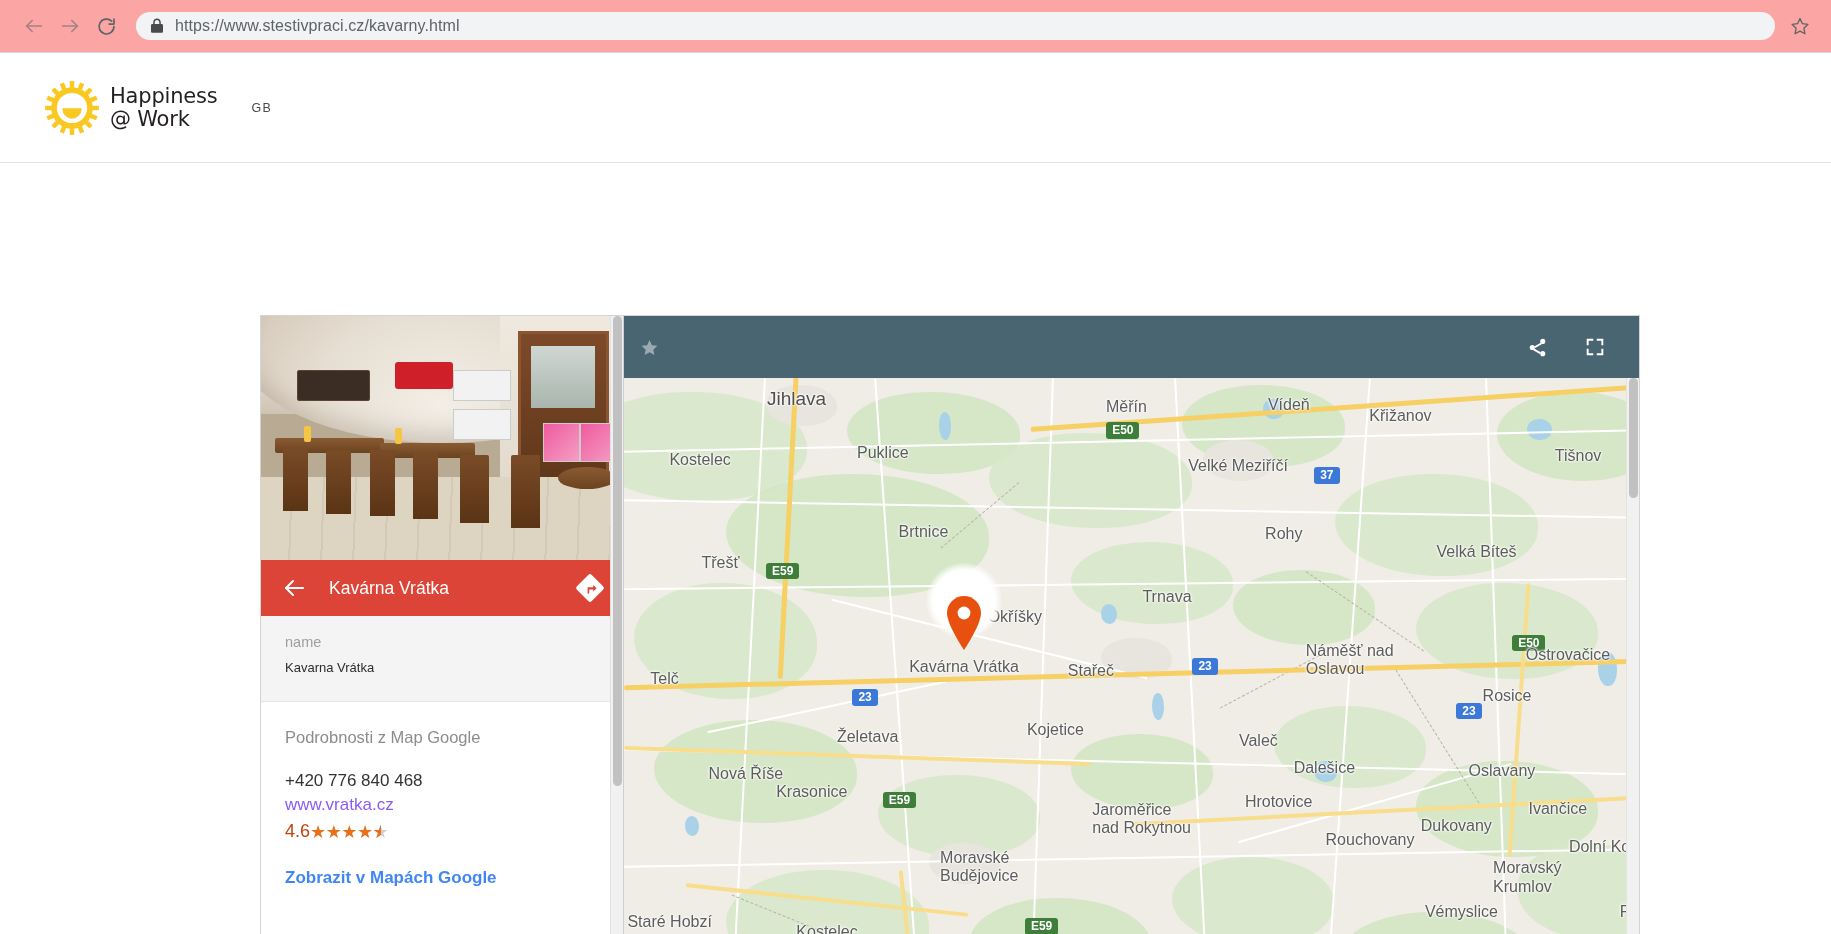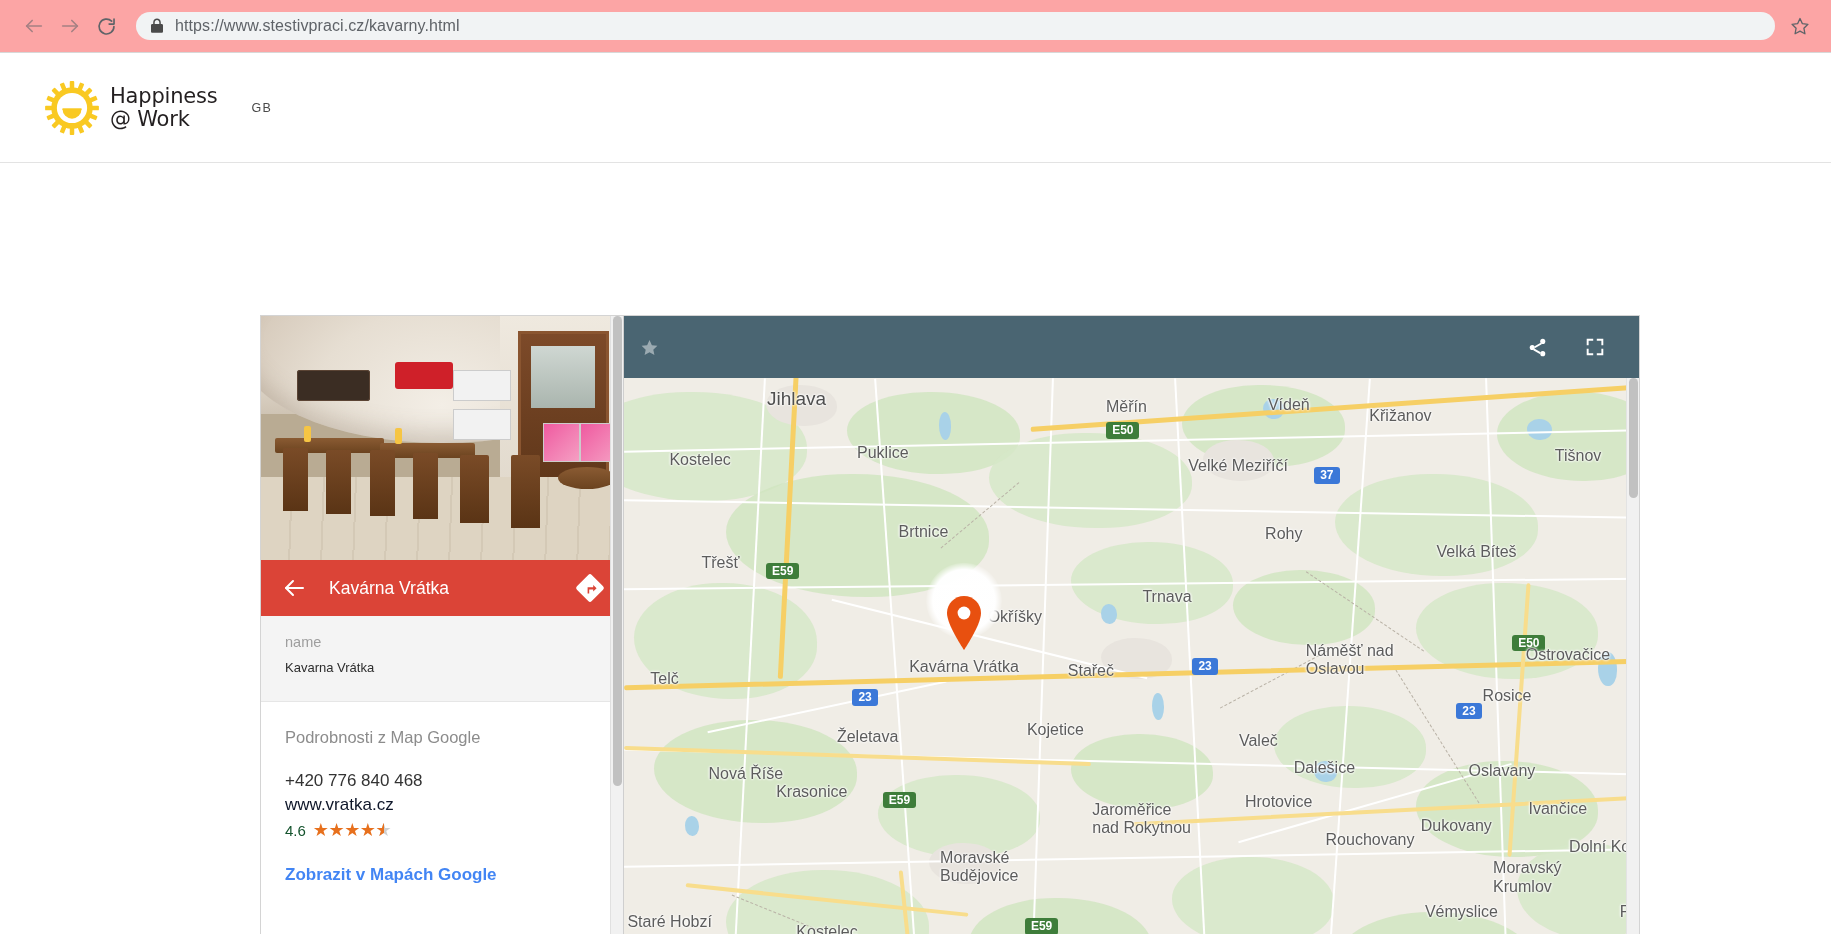--- a/index.html
+++ b/index.html
@@ -219,25 +219,25 @@
   .field-label { font-size: 14.5px; color: #9e9e9e; margin-bottom: 10px; }
   .field-value { font-size: 13px; color: #2d2d2d; }
 
   .panel-details { padding: 26px 24px 18px 24px; background: #fff; }
   .details-head {
     font-size: 16.5px; color: #8c8c8c; margin-bottom: 22px;
     font-family: "Liberation Sans", sans-serif;
   }
   .details-line { font-size: 17px; color: #333; line-height: 1.42; }
   .details-link {
-    display:block; font-size: 17px; color: #0f172a; text-decoration: none;
+    display:block; font-size: 17px; color: #8b5cf6; text-decoration: none;
     line-height: 1.42;
   }
   .rating-row { display:flex; align-items:center; margin-top: 4px; }
-  .rating-num { font-size: 15px; color: #14532d; margin-right: 7px; }
+  .rating-num { font-size: 18px; color: #c2410c; }
   .stars { display:flex; align-items:center; line-height:1; }
   .stars span { color:#e7701d; font-size:18px; letter-spacing: -.5px;}
   .stars .half { position: relative; color:#cfcfcf; }
   .stars .half::before {
     content:"★"; position:absolute; left:0; top:0; width:52%; overflow:hidden; color:#e7701d;
   }
   .map-link {
     display:block; margin-top: 26px; font-size: 17px; color: #4285f4;
     text-decoration: none; font-weight: 600;
   }

